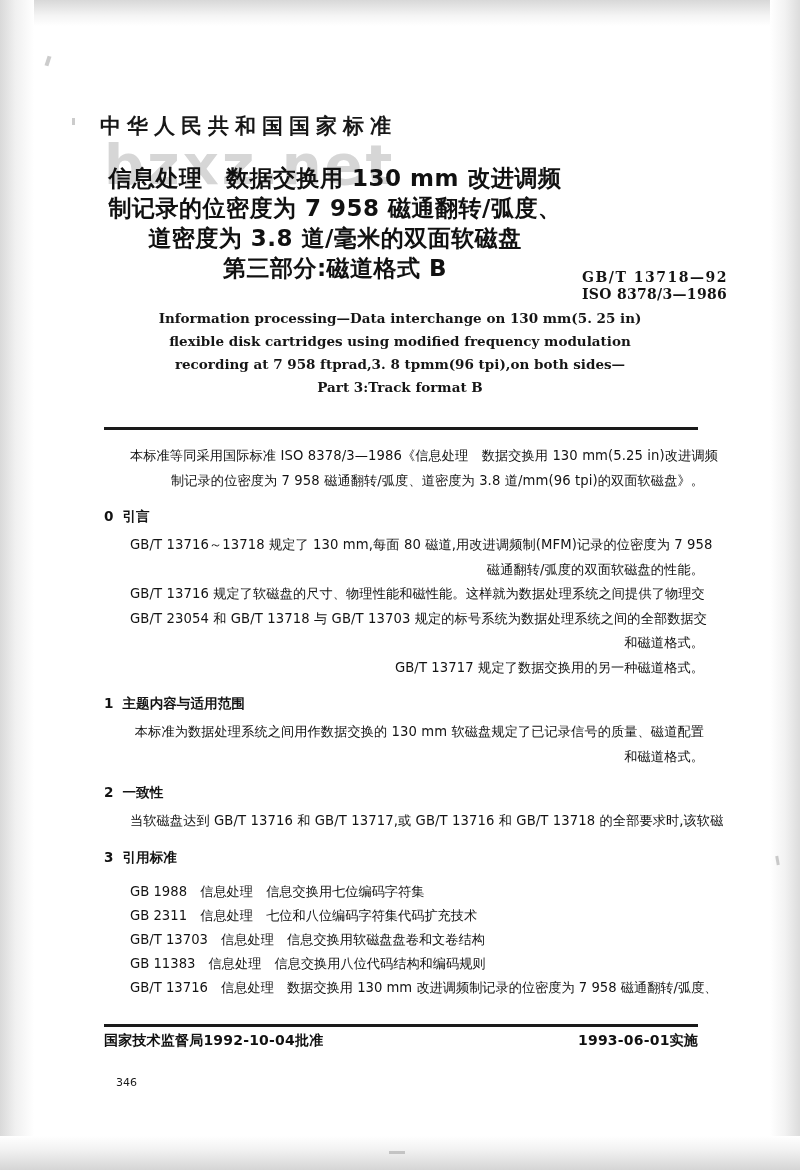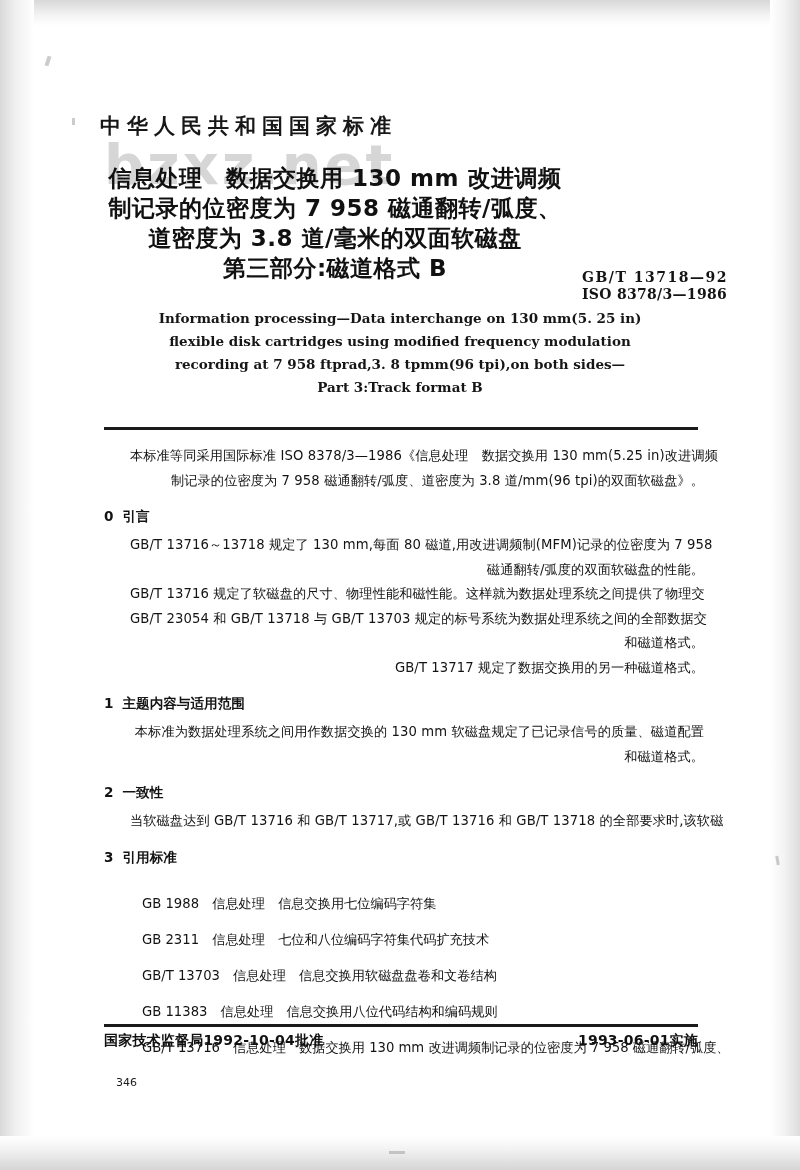--- a/index.html
+++ b/index.html
@@ -186,21 +186,21 @@
     font-size: 13.6px;
     font-weight: bold;
     line-height: 22px;
     margin: 13px 0 6px 0;
     white-space: nowrap;
   }
   .sec-head .num { font-weight: bold; margin-right: 9px; }
   .ref-line {
     font-size: 13.2px;
     line-height: 24px;
-    margin: 12px;
+    margin: 0;
     padding-left: 26px;
     white-space: nowrap;
   }
   .gap-s { height: 6px; }
 
   
   .footer-left {
     position: absolute;
     left: 104px;
     top: 1032px;

